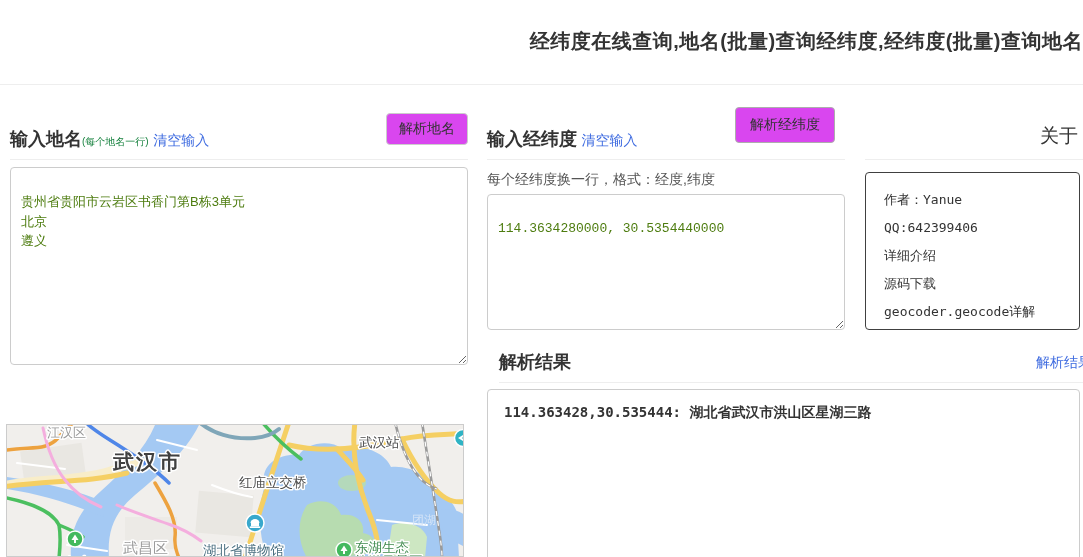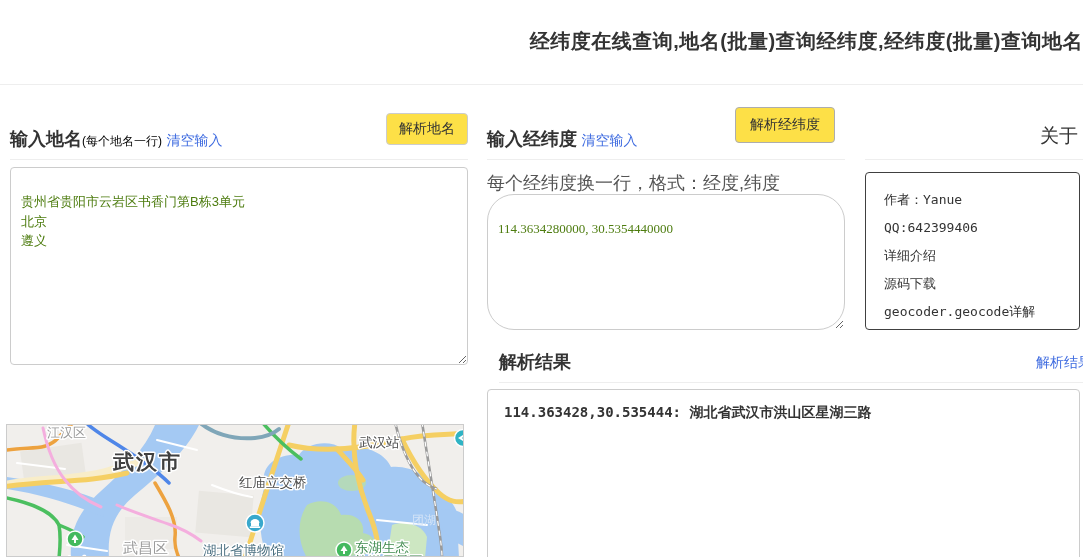--- a/index.html
+++ b/index.html
@@ -7,32 +7,32 @@
   body { font-family:"Liberation Sans","DejaVu Sans",sans-serif; color:#333; }
   #app { position:relative; width:1083px; height:557px; background:#fff; overflow:hidden; }
 
   .page-title { position:absolute; top:28px; left:0; width:100%; text-align:right;
     font-size:20px; font-weight:bold; color:#333; letter-spacing:.5px; }
   .top-divider { position:absolute; top:84px; left:0; width:100%; border-top:1px solid #eee; }
 
   .sec-header { position:absolute; border-bottom:1px solid #eee; }
   .sec-header .h-inner { position:absolute; bottom:8px; left:0; white-space:nowrap; }
   .h-title { font-size:18px; font-weight:bold; color:#333; }
-  .h-note { font-size:12px; color:#000000; }
+  .h-note { font-size:10px; color:#15803d; }
   .lnk { font-size:14px; color:#3e6be0; text-decoration:none; cursor:pointer; }
 
-  .btn { position:absolute; background:#fde047; border:1px solid #ccc; border-radius:4px;
+  .btn { position:absolute; background:#d946ef; border:1px solid #ccc; border-radius:4px;
     color:#333; font-size:14px; padding:6px 12px; cursor:pointer;
     font-family:"Liberation Sans","DejaVu Sans",sans-serif; }
   .btn-big { padding:8px 14px; border-color:#adadad; }
 
   textarea { position:absolute; border:1px solid #ccc; border-radius:4px; padding:24px 10px;
     font-size:13px; color:#4d7c0f; line-height:1.5; resize:both;
     font-family:"Liberation Sans","DejaVu Sans",sans-serif; }
-  .mono { font-family:Liberation Serif, serif;border-radius:27px; }
+  .mono { font-family:Liberation Mono, monospace; }
 
   .about-head { position:absolute; text-align:right; font-size:19px; color:#333; }
   .about-box { position:absolute; border:1px solid #404040; border-radius:4px; padding:13px 18px;
     font-size:13px; color:#333; }
   .about-box div { line-height:28px; white-space:nowrap; }
   .about-box .latin { font-family:"DejaVu Sans Mono",monospace; }
 
   .result-box { position:absolute; border:1px solid #ccc; border-radius:4px; padding:14px 16px;
     font-size:14px; color:#333; font-weight:600; }
   .result-box .latin { font-family:"DejaVu Sans Mono",monospace; }
@@ -156,21 +156,21 @@
   </div>
 
   <div class="sec-header" style="left:487px;top:110px;width:358px;height:50px;">
     <div class="h-inner">
       <span class="h-title">输入经纬度</span>
       <a class="lnk">清空输入</a>
     </div>
     <button class="btn btn-big" style="right:10px;top:-3px;">解析经纬度</button>
   </div>
 
-  <div style="position:absolute;left:487px;top:171px;font-size:18px;color:#555;">每个经纬度换一行，格式：经度,纬度</div>
+  <div style="position:absolute;left:487px;top:171px;font-size:14px;color:#555;">每个经纬度换一行，格式：经度,纬度</div>
 
   <textarea class="mono" style="left: 487px; top: 194px; width: 358px; height: 136px;">114.3634280000, 30.5354440000</textarea>
 
   <div class="sec-header about-head" style="left:865px;top:110px;width:218px;height:50px;">
     <span style="position:absolute;right:5px;bottom:10px;">关于</span>
   </div>
 
   <div class="about-box" style="left:865px;top:172px;width:215px;height:158px;">
     <div class="latin">作者：Yanue</div>
     <div class="latin">QQ:642399406</div>

